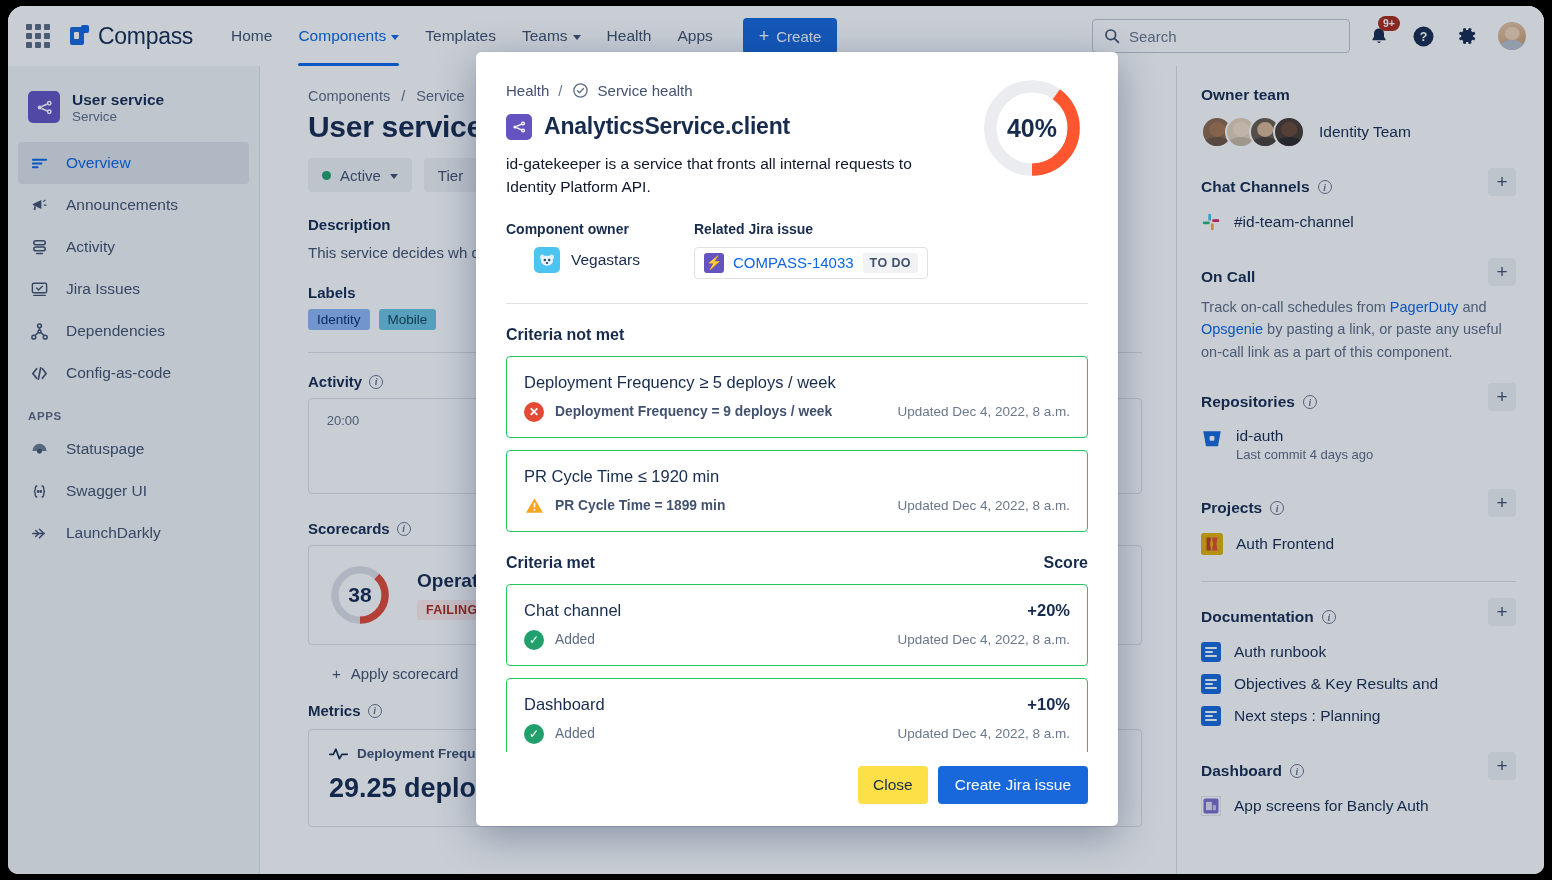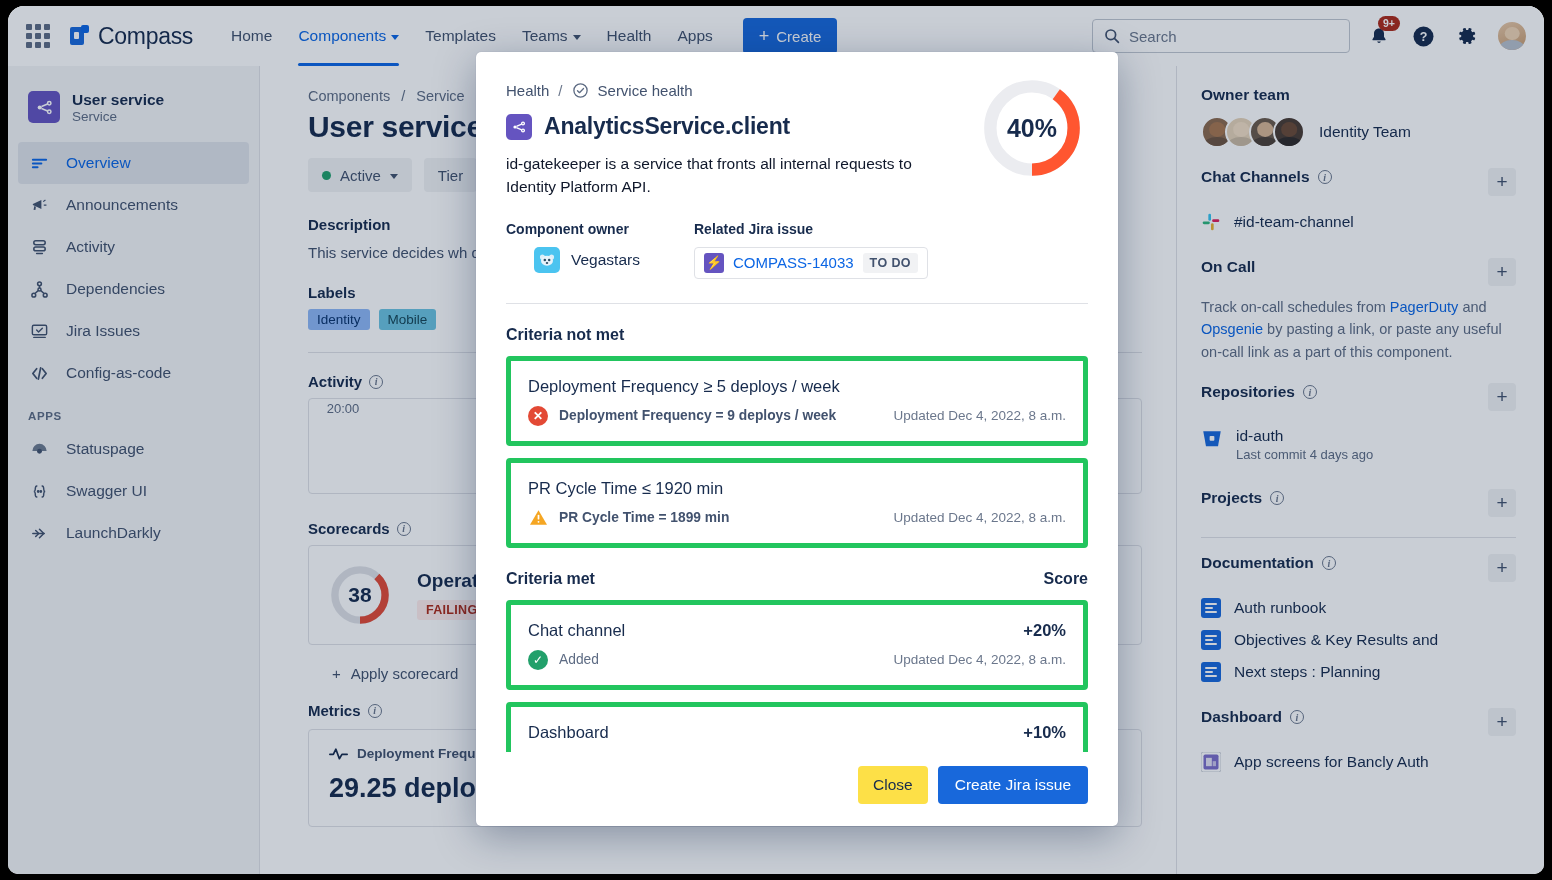--- a/index.html
+++ b/index.html
@@ -121,21 +121,21 @@
   .sec-h { font-size:15px; font-weight:700; color:#172B4D; margin-bottom:8px; display:flex; align-items:center; gap:7px;}
   .body-text { font-size:15px; color:#42526E; line-height:1.55; margin-bottom:20px;}
   .labels-row { display:flex; gap:9px; margin-bottom:22px;}
   .lbl { font-size:13.5px; border-radius:3px; padding:3px 9px; }
   .lbl.identity{ background:#8FB8F6; color:#09326C;}
   .lbl.mobile{ background:#6CC3E0; color:#164555;}
   .divider { height:1px; background:#DFE1E6; margin:4px 0 20px 0;}
   .act-grid { border:1px solid #DFE1E6; border-radius:4px; height:96px; display:flex; margin-bottom:26px;}
   .act-col { flex:1; border-right:1px solid #EBECF0; position:relative; }
   .act-col:last-child{border-right:none;}
-  .act-time { position:absolute; top:2px; left:-22px; width:60px; text-align:center; font-size:13px; color:#5E6C84;}
+  .act-time { position:absolute; top:14px; left:-22px; width:60px; text-align:center; font-size:13px; color:#5E6C84;}
   .act-check { position:absolute; left:50%; top:52px; transform:translateX(-50%); width:22px;height:22px;border-radius:50%;background:#22A06B; display:flex;align-items:center;justify-content:center;color:#fff;font-size:12px;}
   .scorecard-card { border:1px solid #DFE1E6; border-radius:4px; padding:18px 20px; display:flex; align-items:center; gap:26px; margin-bottom:8px;}
   .donut-sm { width:62px;height:62px; position:relative; flex:none;}
   .donut-sm .num { position:absolute; inset:0; display:flex;align-items:center;justify-content:center;font-size:21px;font-weight:700;color:#172B4D;}
   .sc-name { font-size:19px; font-weight:600; color:#172B4D; margin-bottom:8px;}
   .pill-fail { display:inline-block; background:#FFECEB; color:#AE2A19; font-size:12.5px; font-weight:700; letter-spacing:0.3px; padding:3px 9px; border-radius:3px;}
   .apply-sc { font-size:15px; color:#42526E; padding:12px 0 20px 24px; display:flex; gap:10px; align-items:center; cursor:pointer;}
   .metrics-grid { display:flex; border:1px solid #DFE1E6; border-radius:4px; margin-top:10px;}
   .metric { flex:1; padding:16px 20px 22px 20px; border-right:1px solid #DFE1E6;}
   .metric:last-child{border-right:none;}
@@ -143,21 +143,21 @@
   .metric-v { font-size:27px; font-weight:700; color:#172B4D;}
 
   
   .rightbar {
     position:absolute; right:0; top:60px; width:368px; bottom:0;
     background:#fff; border-left:1px solid #DFE1E6;
     padding: 20px 28px 0 24px; overflow:hidden;
   }
   .rs-h { font-size:15.5px; font-weight:700; color:#172B4D; display:flex; align-items:center; gap:8px;}
   .rs-block { margin-bottom:20px; }
-  .rs-head-row { display:flex; align-items:flex-start; justify-content:space-between; margin-bottom:10px;}
+  .rs-head-row { display:flex; align-items:flex-end; justify-content:space-between; margin-bottom:10px;}
   .add-btn { width:28px;height:28px;border-radius:4px;background:#F1F2F4;display:flex;align-items:center;justify-content:center;color:#42526E;font-size:19px;cursor:pointer;}
   .team-row { display:flex; align-items:center; gap:14px; }
   .stack { display:flex; }
   .av { width:32px;height:32px;border-radius:50%;border:2px solid #fff; margin-left:-8px; overflow:hidden; position:relative;}
   .av:first-child{margin-left:0;}
   .av .face{position:absolute;left:50%;top:16%;transform:translateX(-50%);width:56%;height:52%;border-radius:50%;}
   .av .body{position:absolute;left:50%;bottom:-26%;transform:translateX(-50%);width:96%;height:58%;border-radius:50%;}
   .team-name { font-size:15.5px; color:#172B4D; }
   .rs-item { display:flex; align-items:center; gap:13px; font-size:15.5px; color:#172B4D; padding:6px 0; cursor:pointer;}
   .rs-note { font-size:14.5px; color:#5E6C84; line-height:1.55;}
@@ -192,21 +192,21 @@
   .owner-ico { width:26px;height:26px;border-radius:5px;background:#4BC4F0;display:flex;align-items:center;justify-content:center;flex:none;font-size:15px;}
   .jira-pill { display:inline-flex; align-items:center; gap:9px; border:1px solid #DFE1E6; border-radius:4px; padding:5px 9px; background:#fff;}
   .jira-ico { width:20px;height:20px;border-radius:3px;background:#6554C0;display:flex;align-items:center;justify-content:center;color:#fff;font-size:13px;flex:none;}
   .jira-key { font-size:15px; color:#0C66E4; }
   .todo { font-size:12.5px; font-weight:700; letter-spacing:0.4px; color:#42526E; background:#F1F2F4; border-radius:3px; padding:3px 7px;}
   .donut-lg { position:absolute; right:36px; top:26px; width:100px;height:100px;}
   .donut-lg .pct { position:absolute; inset:0; display:flex;align-items:center;justify-content:center; font-size:25px; font-weight:700; color:#172B4D;}
   .m-sep { height:1px; background:#DFE1E6; margin: 4px 0 22px 0;}
   .crit-h-row { display:flex; align-items:flex-end; justify-content:space-between; margin-bottom:12px;}
   .crit-h { font-size:16px; font-weight:700; color:#172B4D;}
-  .crit-card { border:5px solid #22c55e; border-radius:4px; padding:16px 17px 15px 17px; margin-bottom:12px;}
+  .crit-card { border:1px solid #22c55e; border-radius:4px; padding:16px 17px 15px 17px; margin-bottom:12px;}
   .crit-top { display:flex; justify-content:space-between; align-items:flex-start; }
   .crit-name { font-size:16.5px; color:#172B4D; }
   .crit-score { font-size:16.5px; font-weight:700; color:#172B4D;}
   .crit-bot { display:flex; justify-content:space-between; align-items:center; margin-top:10px;}
   .crit-status { display:flex; align-items:center; gap:11px; font-size:13.8px; font-weight:700; color:#42526E;}
   .crit-status.soft { font-weight:400; color:#5E6C84;}
   .st-ico { width:20px;height:20px; flex:none; display:flex;align-items:center;justify-content:center;}
   .st-fail { border-radius:50%; background:#E34935; color:#fff; font-size:12px; font-weight:700;}
   .st-ok { border-radius:50%; background:#22A06B; color:#fff; font-size:12px;}
   .crit-upd { font-size:13.5px; color:#6B778C;margin-left:40px;}
@@ -346,39 +346,39 @@
             <svg width="19" height="19" viewBox="0 0 20 20" fill="none" stroke="#42526E" stroke-width="1.6">
                 <rect x="4" y="3" width="12" height="4" rx="2"></rect>
                 <rect x="4" y="9.5" width="12" height="4" rx="2"></rect>
                 <line x1="7" y1="16.4" x2="13" y2="16.4" stroke-linecap="round"></line>
               </svg>
           </span>
           <span>Activity</span>
         </div>
         <div class="ls-item">
           <span class="ls-icon">
+            <svg width="19" height="19" viewBox="0 0 20 20" fill="none" stroke="#42526E" stroke-width="1.5">
+                <rect x="2.5" y="3.5" width="15" height="10" rx="1.5"></rect>
+                <path d="M7 8.5l2 2 4-4" stroke-linecap="round" stroke-linejoin="round"></path>
+                <line x1="4" y1="16.2" x2="16" y2="16.2" stroke-linecap="round"></line>
+              </svg>
+          </span>
+          <span>Jira Issues</span>
+        </div>
+        <div class="ls-item">
+          <span class="ls-icon">
             <svg width="19" height="19" viewBox="0 0 20 20" fill="none" stroke="#42526E" stroke-width="1.6">
                 <circle cx="10" cy="4" r="2"></circle>
                 <circle cx="4" cy="16" r="2"></circle>
                 <circle cx="16" cy="16" r="2"></circle>
                 <circle cx="10" cy="10" r="1.6"></circle>
                 <path d="M10 6v2.4M8.6 11.2L5.2 14.2M11.4 11.2l3.4 3"></path>
               </svg>
           </span>
           <span>Dependencies</span>
-        </div>
-        <div class="ls-item">
-          <span class="ls-icon">
-            <svg width="19" height="19" viewBox="0 0 20 20" fill="none" stroke="#42526E" stroke-width="1.5">
-                <rect x="2.5" y="3.5" width="15" height="10" rx="1.5"></rect>
-                <path d="M7 8.5l2 2 4-4" stroke-linecap="round" stroke-linejoin="round"></path>
-                <line x1="4" y1="16.2" x2="16" y2="16.2" stroke-linecap="round"></line>
-              </svg>
-          </span>
-          <span>Jira Issues</span>
         </div>
         <div class="ls-item">
           <span class="ls-icon">
             <svg width="19" height="19" viewBox="0 0 20 20" fill="none" stroke="#42526E" stroke-width="1.8" stroke-linecap="round" stroke-linejoin="round">
                 <path d="M7 5L3 10l4 5"></path>
                 <path d="M13 5l4 5-4 5"></path>
                 <line x1="11.2" y1="4" x2="8.8" y2="16"></line>
               </svg>
           </span>
           <span>Config-as-code</span>
@@ -606,20 +606,30 @@
         <div class="rs-block">
           <div class="rs-head-row">
             <div class="rs-h">
               <span>Projects</span>
               <span class="info-i">i</span>
             </div>
             <div class="add-btn">
                 <span>+</span>
               </div>
           </div>
+          <div class="rs-item">
+            <span>
+              <svg width="22" height="22" viewBox="0 0 24 24">
+                  <rect width="24" height="24" rx="3" fill="#E2B203"></rect>
+                  <path d="M6 5h5l-1.3 7L11 19H6z" fill="#C9372C"></path>
+                  <path d="M12 5h6l-1.2 7L18 19h-6l1.2-7z" fill="#E34935"></path>
+                </svg>
+            </span>
+            <span>Auth Frontend</span>
+          </div>
         </div>
 
         <div class="rs-divider"></div>
 
         <div class="rs-block">
           <div class="rs-head-row">
             <div class="rs-h">
               <span>Documentation</span>
               <span class="info-i">i</span>
             </div>

